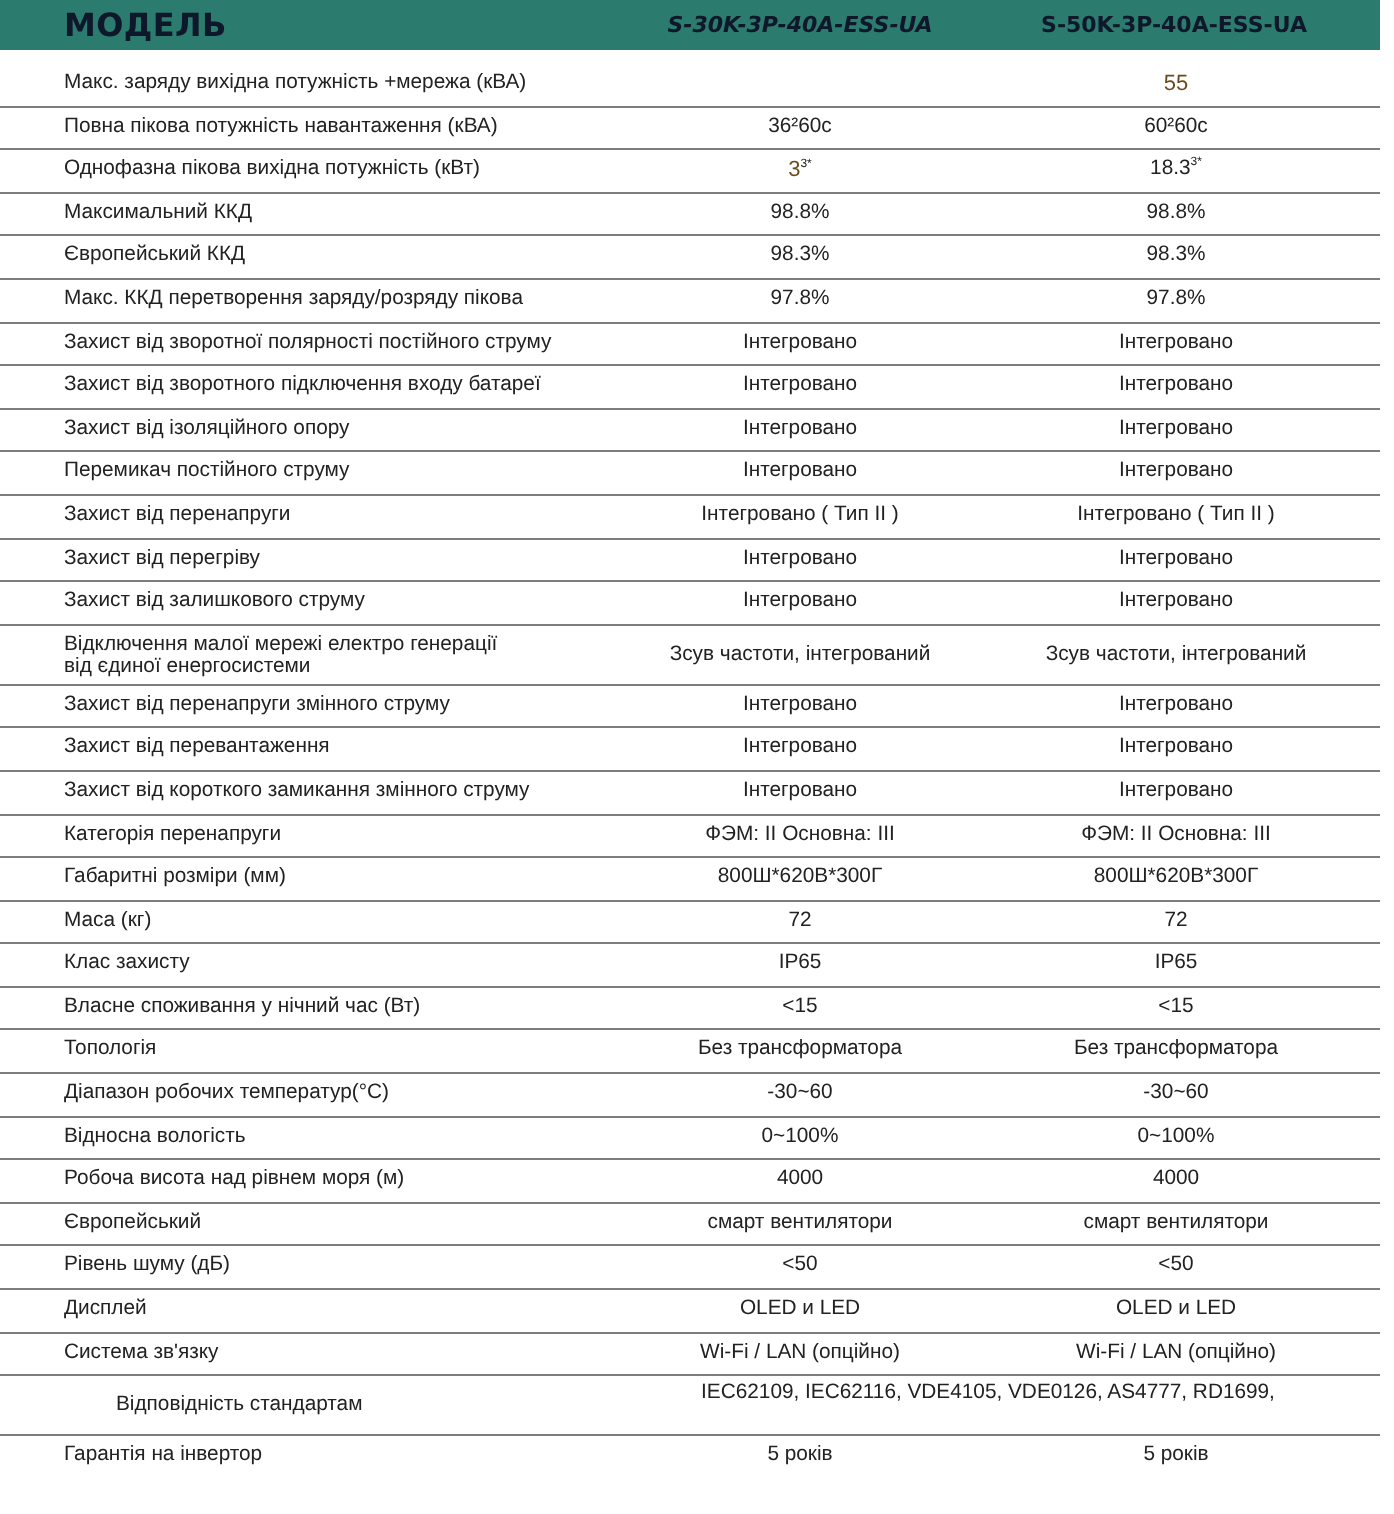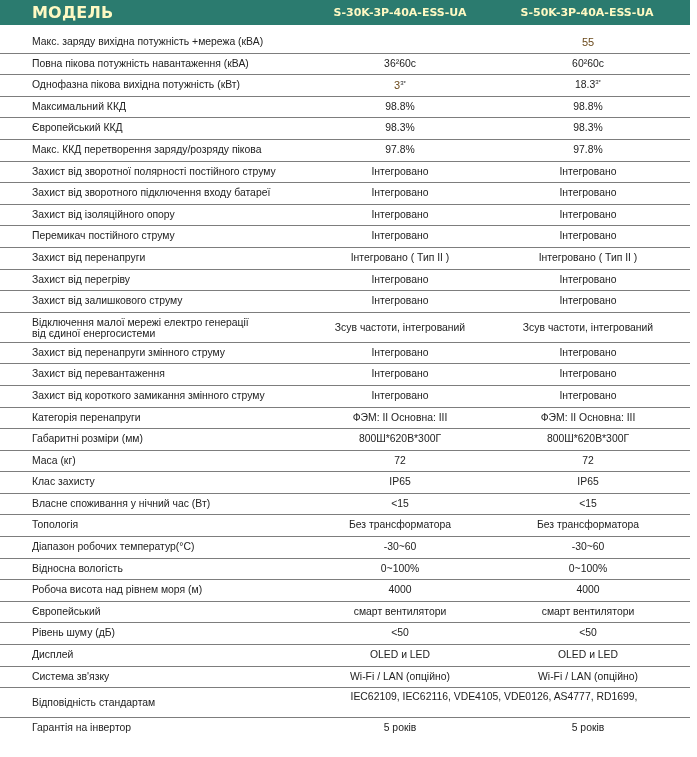--- a/index.html
+++ b/index.html
@@ -1,30 +1,30 @@
 <!DOCTYPE html>
 <html><head>
   <meta charset="utf-8">
   <style>
     html, body { margin: 0; padding: 0; background: #ffffff; }
     body { width: 697px; height: 757px; overflow: hidden; font-family: "Liberation Sans", sans-serif; color: #222; }
     .sheet { position: relative; width: 697px; }
     .header {
       position: absolute; left: 0; top: 0; width: 690px; height: 25px;
-      background: #2b7b6f; color: #fef9c3;
+      background: #2b7b6f; color: #0f172a;
     }
     .header .model-title {
       position: absolute; left: 32px; top: 2px; font-size: 16px; font-weight: bold;
       font-family: "DejaVu Sans", sans-serif; letter-spacing: 0.2px; line-height: 21px;
     }
     .header .model-col {
       position: absolute; top: 6px; font-size: 11px; font-weight: bold; line-height: 14px;
       font-family: "DejaVu Sans", sans-serif; text-align: center; width: 200px;
     }
-    .header .col1 { left: 300px; }
+    .header .col1 { left: 300px; font-style: italic; }
     .header .col2 { left: 487px; }
     .rows { position: absolute; left: 0; top: 32px; width: 690px; }
     .row {
       position: relative; width: 690px; height: 21.6px;
       border-bottom: 1.5px solid #7d7d7d; box-sizing: border-box;
       font-size: 10.4px; line-height: 20px;
     }
     .row.tall { height: 30px; }
     .row.last { border-bottom: none; }
     .row .label { position: absolute; left: 32px; top: 0; white-space: nowrap; }
@@ -192,21 +192,21 @@
       <span class="label">Дисплей</span>
       <span class="v1">OLED и LED</span>
       <span class="v2">OLED и LED</span>
     </div>
     <div class="row">
       <span class="label">Система зв'язку</span>
       <span class="v1">Wi-Fi / LAN (опційно)</span>
       <span class="v2">Wi-Fi / LAN (опційно)</span>
     </div>
     <div class="row tall std">
-      <span class="label" style="line-height:30px; top:0;">Відповідність стандартам</span>
+      <span class="label" style="line-height:30px; top:0;margin-left:26px;">Відповідність стандартам</span>
       <span class="span"><span>IEC62109, IEC62116, VDE4105, VDE0126, AS4777, RD1699,</span><br></span>
     </div>
     <div class="row last">
       <span class="label">Гарантія на інвертор</span>
       <span class="v1">5 років</span>
       <span class="v2">5 років</span>
     </div>
   </div>
 </div>
 

